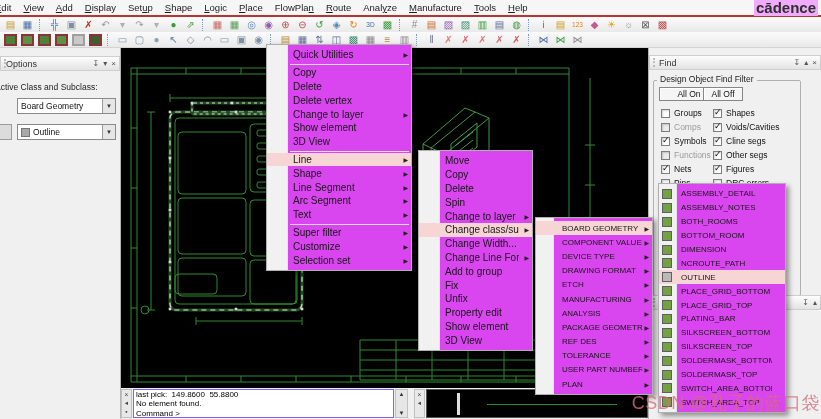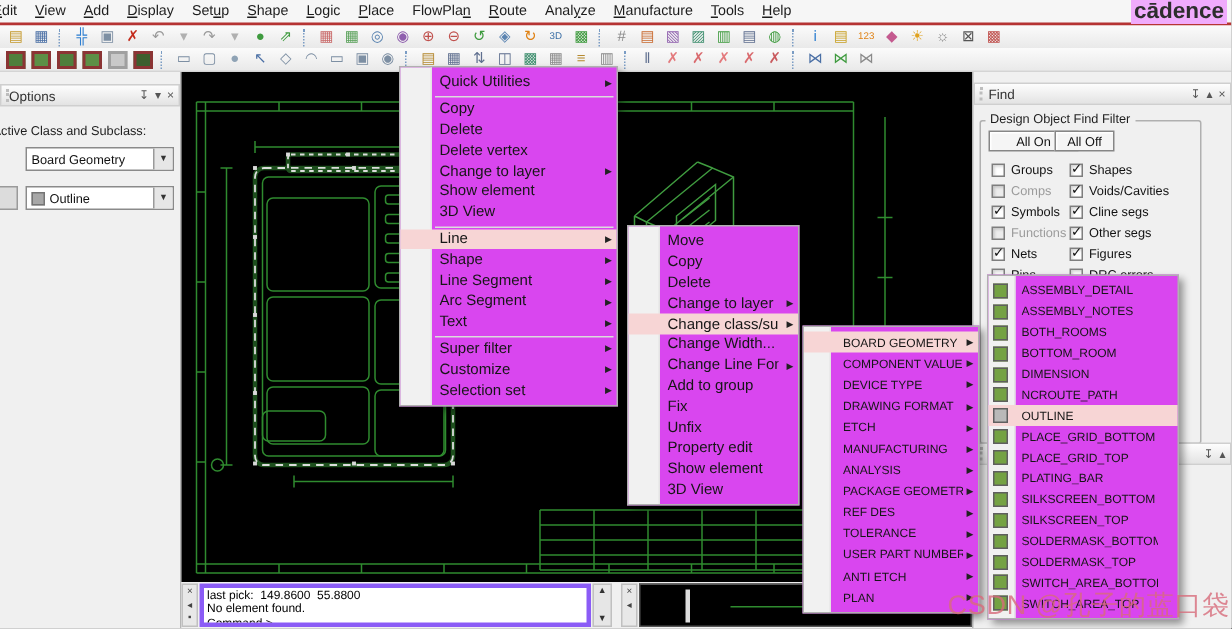--- a/index.html
+++ b/index.html
@@ -51,21 +51,21 @@
 .tick{position:absolute;left:0;top:-3.5px;font-size:9px;visibility:hidden;color:#111}
 .cbrow.checked .tick{visibility:visible}
 .cbrow.disabled .cbl{color:#9b9b9b}
 .cbrow.disabled .cbox{background:#ececec}
 #dock2title{position:absolute;left:0;top:247px;width:100%}
 
 #bottombar{position:absolute;left:121px;top:388px;width:527px;height:31px;background:#f0f0f0}
 .vstrip{position:absolute;top:1px;width:11px;height:29px;background:#e8e8e8;border:1px solid #c0c0c0;display:flex;flex-direction:column;align-items:center;font-size:6.5px;color:#444;padding-top:1px;gap:1px}
 #strip1{left:0}
 #strip2{left:293px}
-#consolebox{position:absolute;left:12px;top:1px;width:261px;height:29px;background:#fff;border:3px solid #8b5cf6;font-size:8px;line-height:9.3px;padding:0 2px;color:#000;overflow:hidden;white-space:pre}
+#consolebox{position:absolute;left:12px;top:1px;width:261px;height:29px;background:#fff;border:1px solid #8b5cf6;font-size:8px;line-height:9.3px;padding:0 2px;color:#000;overflow:hidden;white-space:pre}
 #conscroll{position:absolute;left:274px;top:1px;width:13px;height:29px;background:#e6e6e6;border:1px solid #c0c0c0;display:flex;flex-direction:column;justify-content:space-between;align-items:center;font-size:6px;color:#333;padding:1px 0}
 #minimap{position:absolute;left:305px;top:1px;width:222px;height:29px;background:#000;border:1px solid #555}
 #minimap .bar{position:absolute;left:30px;top:3px;width:3px;height:22px;background:#ddd}
 #minimap .ln{position:absolute;left:60px;top:14px;width:130px;height:1px;background:#2f8b2f}
 
 .menu{position:absolute;background:#d946ef;border:1px solid #b0b0b0;box-shadow:3px 3px 5px rgba(0,0,0,.4);padding:3px 0}
 .menu::before{content:"";position:absolute;left:0;top:0;bottom:0;width:20px;background:#f1f1f1;border-right:1px solid #e4e4e4}
 .mi{position:relative;display:flex;align-items:center;padding:0 13px 0 26px;height:13.8px;font-size:10px;color:#161616;white-space:nowrap}
 .mi .lbl{flex:1;overflow:hidden}
 .mi .arr{position:absolute;right:3px;font-size:6px;color:#222}
@@ -593,20 +593,23 @@
       <div class="mi">
         <span class="lbl">Move</span>
       </div>
       <div class="mi">
         <span class="lbl">Copy</span>
       </div>
       <div class="mi">
         <span class="lbl">Delete</span>
       </div>
       <div class="mi">
+        <span class="lbl">Spin</span>
+      </div>
+      <div class="mi">
         <span class="lbl">Change to layer</span>
         <span class="arr">▶</span>
       </div>
       <div class="mi hl">
         <span class="lbl">Change class/subclass</span>
         <span class="arr">▶</span>
       </div>
       <div class="mi">
         <span class="lbl">Change Width...</span>
       </div>
@@ -673,24 +676,20 @@
       </div>
       <div class="mi">
         <span class="lbl">TOLERANCE</span>
         <span class="arr">▶</span>
       </div>
       <div class="mi">
         <span class="lbl">USER PART NUMBER</span>
         <span class="arr">▶</span>
       </div>
       <div class="mi">
-        <span class="lbl">ANTI ETCH</span>
-        <span class="arr">▶</span>
-      </div>
-      <div class="mi">
         <span class="lbl">PLAN</span>
         <span class="arr">▶</span>
       </div>
     </div>
 
   <div class="menu" id="menu4">
       <div class="mi has-sw">
         <span class="sw" style="background: rgb(116, 162, 67);"></span>
         <span class="lbl">ASSEMBLY_DETAIL</span>
       </div>

